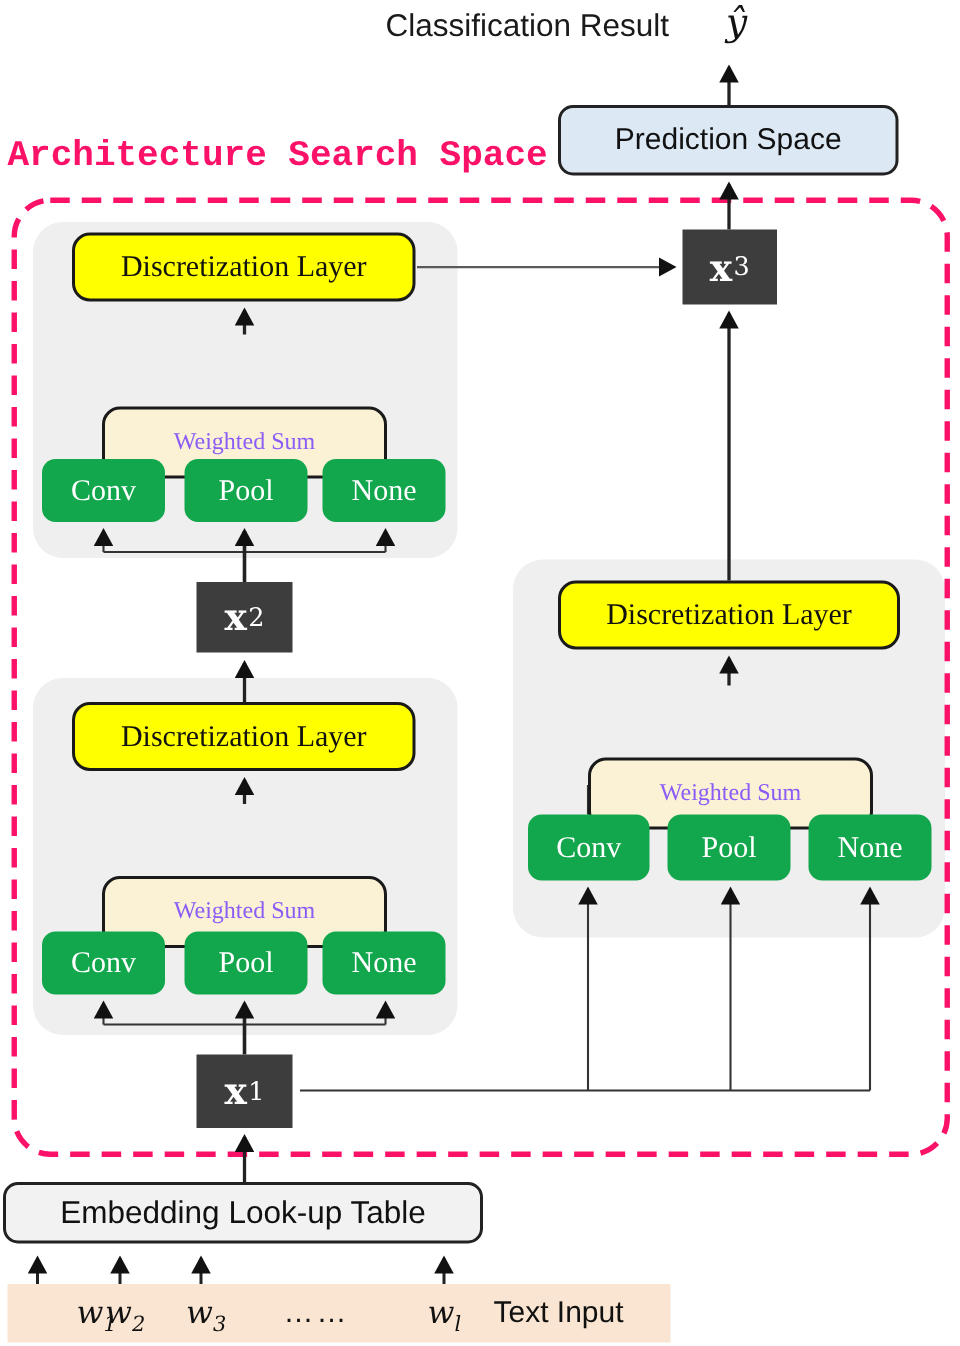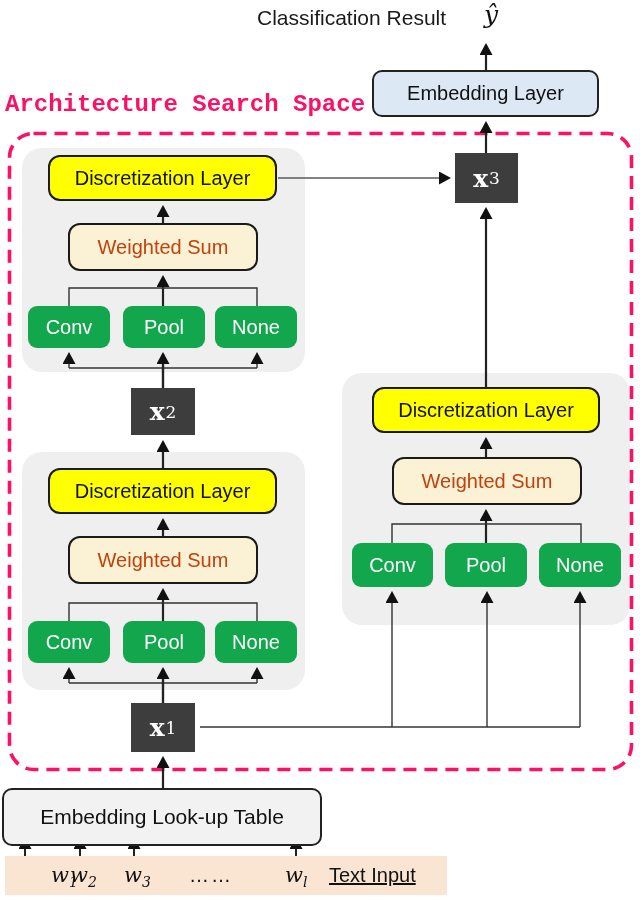--- a/index.html
+++ b/index.html
@@ -1,25 +1,25 @@
 <!DOCTYPE html>
 <html><head>
 <meta charset="utf-8">
 <style>
   html,body{margin:0;padding:0;background:#ffffff;}
   #canvas{position:relative;width:640px;height:897px;background:#ffffff;overflow:hidden;
           font-family:"Liberation Sans", sans-serif;color:#1a1a1a;}
-  .abs{position:absolute;}
+  .abs{position:absolute;font-family:Liberation Serif, serif;}
   .box{position:absolute;display:flex;align-items:center;justify-content:center;
        box-sizing:border-box;text-align:center;}
   .cell{position:absolute;background:#EFEFEF;border-radius:20px;}
   .yellow{background:#FFFF00;border:2.2px solid #1a1a1a;border-radius:12px;
           font-size:20px;color:#111;}
   .cream{background:#FBF2D5;border:2.2px solid #1a1a1a;border-radius:12px;
-         font-size:20px;color:#c2410c;}
+         font-size:16px;color:#8b5cf6;margin-top:48px;}
   .green{background:#12A74D;border-radius:9px;font-size:20px;color:#ffffff;}
   .node{background:#3D3D3D;color:#ffffff;font-family:"DejaVu Serif", serif;
         font-weight:bold;font-size:25px;}
   .node sub{font-weight:normal;font-size:17px;line-height:0;margin-left:1px;}
   .prediction{background:#DCE9F5;border:2.2px solid #222;border-radius:10px;
               font-size:20px;color:#111;}
   .embedding{background:#F2F2F2;border:2.2px solid #222;border-radius:10px;
              font-size:21px;color:#111;}
   .peach{position:absolute;background:#FAE5D2;}
   .token{position:absolute;font-family:"DejaVu Serif", serif;font-style:italic;
@@ -98,21 +98,21 @@
     <path d="M134,859 L134,839" stroke="#222" stroke-width="2" fill="none" marker-end="url(#arr)"></path>
     <path d="M296,859 L296,839" stroke="#222" stroke-width="2" fill="none" marker-end="url(#arr)"></path>
   </svg>
 
   <div class="layer-boxes">
 
     <span class="title-text" style="left:257px;top:6px;">Classification Result</span>
     <span class="yhat" style="left:484px;top:0px;">ŷ</span>
 
     <div class="box prediction" style="left:372px;top:70px;width:227px;height:47px;">
-      <span>Embedding Layer</span>
+      <span>Prediction Space</span>
     </div>
 
     <span class="ss-title" style="left:5px;top:91px;">Architecture Search Space</span>
 
     <div class="box node" style="left:455px;top:153px;width:63px;height:50px;">
       <span>x</span>
         <sub>3</sub>
     </div>
 
     <div class="abs" style="left:22px;top:148px;width:283px;height:224px;">
@@ -172,27 +172,27 @@
       <div class="box green" style="left:197px;top:170px;width:82px;height:44px;">
         <span>None</span>
       </div>
     </div>
 
     <div class="box node" style="left:131px;top:703px;width:64px;height:49px;">
       <span>x</span>
         <sub>1</sub>
     </div>
 
-    <div class="box embedding" style="left:2px;top:788px;width:320px;height:58px;">
+    <div class="box embedding" style="left:2px;top:788px;width:320px;height:41px;">
       <span>Embedding Look-up Table</span>
     </div>
 
     <div class="peach" style="left:5px;top:856px;width:442px;height:39px;">
       <span class="token" style="left:11px;margin-left:35px;"><span>w</span><sub>1</sub></span>
       <span class="token" style="left:65px;"><span>w</span><sub>2</sub></span>
       <span class="token" style="left:119px;"><span>w</span><sub>3</sub></span>
       <span class="dots" style="left:184px;">……</span>
       <span class="token" style="left:280px;"><span>w</span><sub>l</sub></span>
-      <span class="textinput-label" style="left:324px;text-decoration:underline;">Text Input</span>
+      <span class="textinput-label" style="left:324px;">Text Input</span>
     </div>
 
   </div>
 </div>
 
 </body></html>

